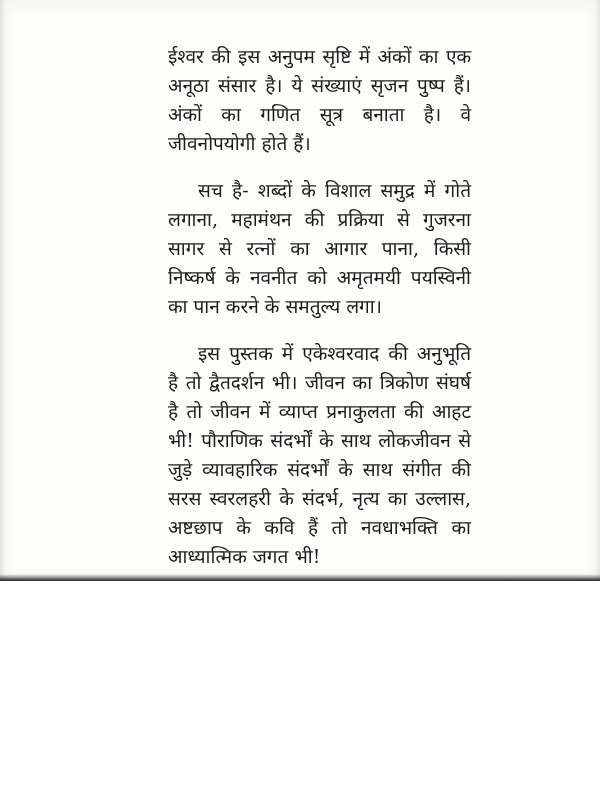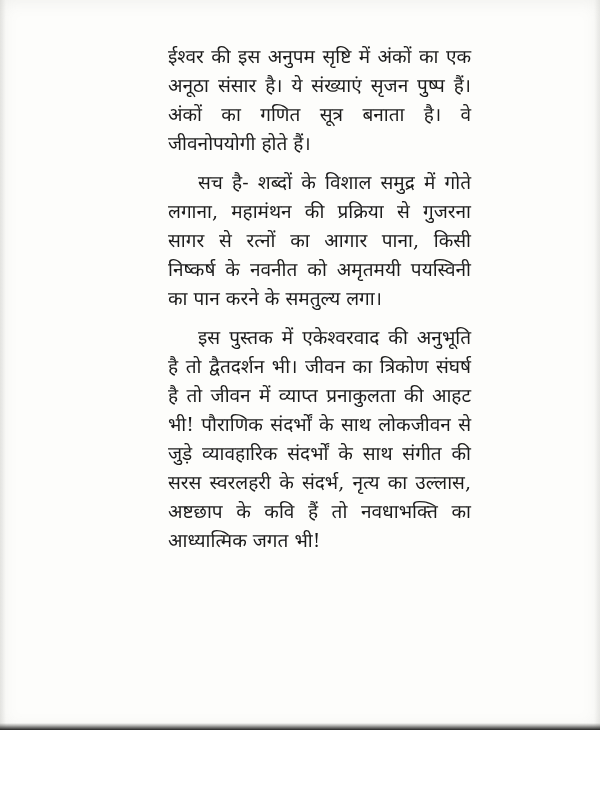--- a/index.html
+++ b/index.html
@@ -3,42 +3,42 @@
 <meta charset="utf-8">
 <style>
   html, body {
     margin: 0;
     padding: 0;
     background: #ffffff;
   }
   .scan-page {
     position: relative;
     width: 600px;
-    height: 730px;
+    height: 581px;
     background: #fdfdfb;
     overflow: hidden;
     box-shadow: inset 0 0 18px rgba(120,120,115,0.12);
     font-family: "DejaVu Serif", "Liberation Serif", serif;
   }
   .text-block {
     position: absolute;
     left: 168px;
     top: 42px;
     width: 303px;
     color: #1b1b1b;
     font-size: 19px;
     line-height: 29px;
     text-align: justify;
     text-rendering: optimizeLegibility;
   }
   .para {
     margin: 0;
   }
   .para + .para {
-    margin-top: 10px;
+    margin-top: 18px;
   }
   .para.indent {
     text-indent: 30px;
   }
   .bottom-edge {
     position: absolute;
     left: 0;
     right: 0;
     bottom: 0;
     height: 7px;

